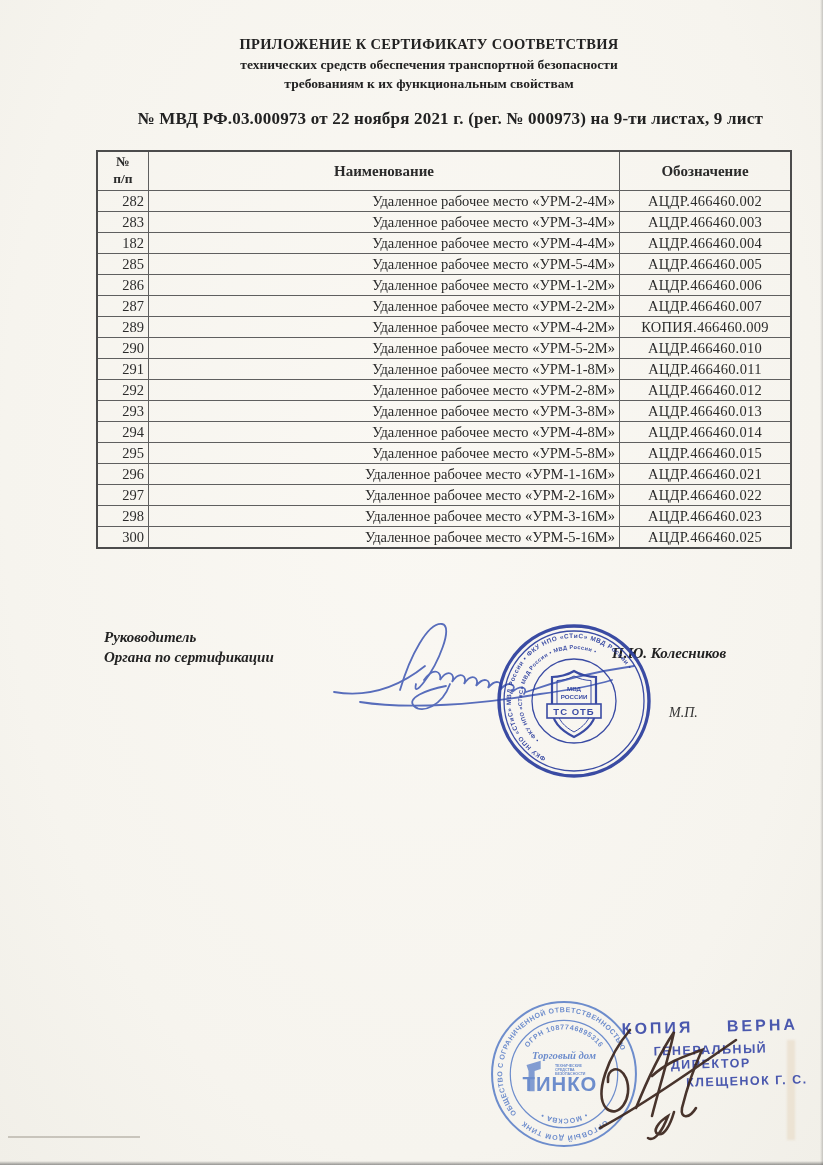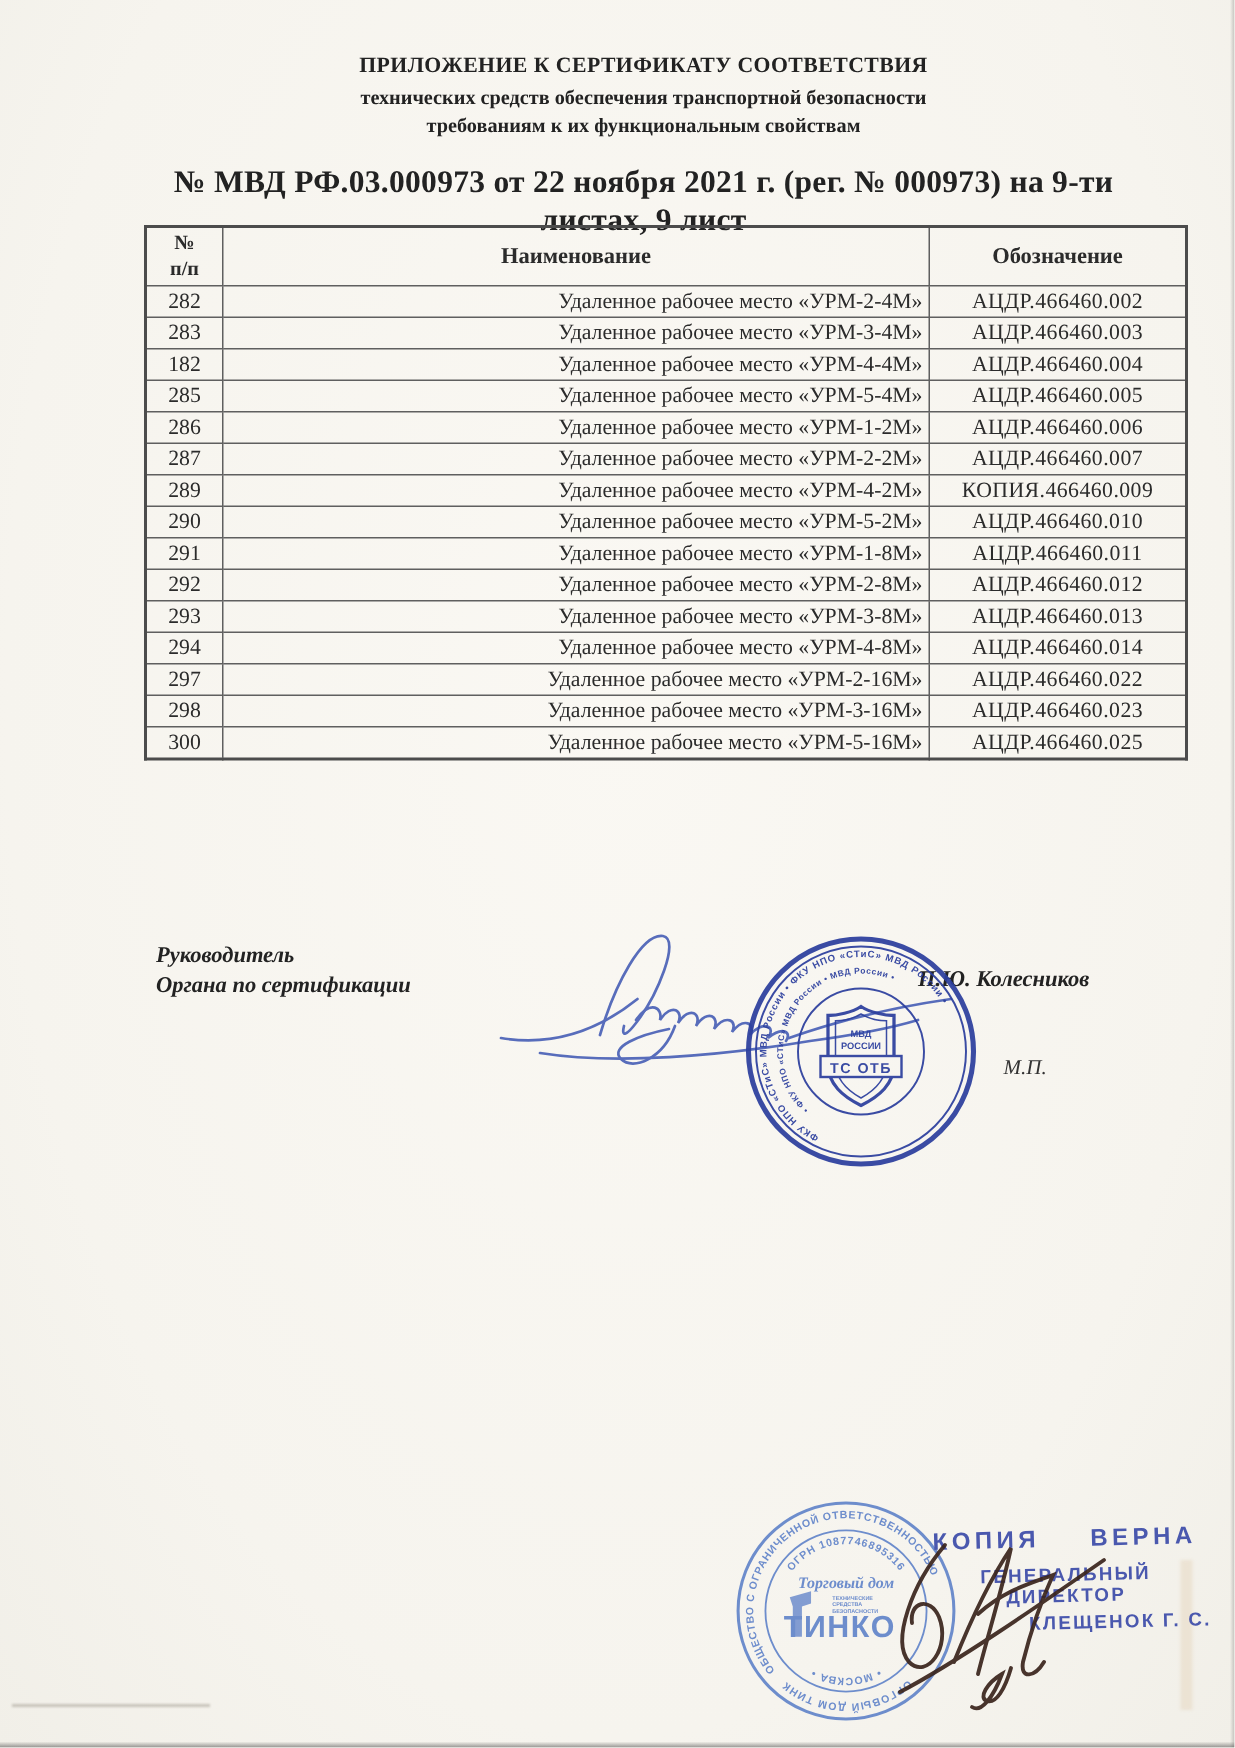--- a/index.html
+++ b/index.html
@@ -6,30 +6,30 @@
   body{width:823px;height:1165px;position:relative;overflow:hidden;
        font-family:"Liberation Serif","DejaVu Serif",serif;
        background:#f8f6f1;}
   .paper{position:absolute;inset:0;
        background:radial-gradient(ellipse at 50% 40%, #faf8f3 0%, #f6f4ee 70%, #f1efe8 100%);}
   
   .titleblock{position:absolute;left:95px;top:36px;width:668px;text-align:center;color:#222;}
   .t1{font-size:14.5px;font-weight:bold;letter-spacing:.3px;}
   .t2{font-size:13.5px;font-weight:bold;margin-top:4px;}
   .t3{font-size:13.5px;font-weight:bold;margin-top:3px;}
-  .reg{font-size:21px;font-weight:bold;margin-top:17px;letter-spacing:.2px;}
+  .reg{font-size:17px;font-weight:bold;margin-top:17px;letter-spacing:.2px;text-align:right;}
   
   table.doc{position:absolute;left:96px;top:150px;width:672px;border-collapse:collapse;
             table-layout:fixed;color:#2b2b2b;}
   table.doc td,table.doc th{border:1px solid #5f5f5f;padding:0 4px;overflow:hidden;white-space:nowrap;}
   table.doc{border:2px solid #4c4c4c;}
   th.h-num{width:42px;font-size:13.5px;font-weight:bold;line-height:1.25;height:38px;}
   th.h-name{width:462px;font-size:15px;font-weight:bold;}
   th.h-des{width:162px;font-size:15px;font-weight:bold;}
-  td.c-num{text-align:center;font-size:14.5px;height:20px;}
+  td.c-num{text-align:right;font-size:14.5px;height:20px;}
   td.c-name{text-align:right;padding-left:8px;font-size:14.5px;}
   td.c-des{text-align:center;font-size:14.5px;letter-spacing:.3px;margin-top:16px;}
   
   .sigleft{position:absolute;left:104px;top:627px;font-weight:bold;font-style:italic;
            font-size:15px;color:#222;line-height:1.35;}
   .signer{position:absolute;left:612px;top:645px;font-weight:bold;font-style:italic;
           font-size:15px;color:#222;z-index:1;}
   .mp{position:absolute;left:657px;top:705px;font-style:italic;font-size:14px;color:#333;margin-left:12px;}
   .bluesig{position:absolute;left:330px;top:606px;z-index:2;}
   .mvdseal{position:absolute;left:494px;top:621px;z-index:3;opacity:.93;}
@@ -143,21 +143,31 @@
           <td class="c-name">Удаленное рабочее место «УРМ-3-8М»</td>
           <td class="c-des">АЦДР.466460.013</td>
         </tr>
 
         <tr>
           <td class="c-num">294</td>
           <td class="c-name">Удаленное рабочее место «УРМ-4-8М»</td>
           <td class="c-des">АЦДР.466460.014</td>
         </tr>
 
-
+        <tr>
+          <td class="c-num">295</td>
+          <td class="c-name">Удаленное рабочее место «УРМ-5-8М»</td>
+          <td class="c-des">АЦДР.466460.015</td>
+        </tr>
+
+        <tr>
+          <td class="c-num">296</td>
+          <td class="c-name">Удаленное рабочее место «УРМ-1-16М»</td>
+          <td class="c-des">АЦДР.466460.021</td>
+        </tr>
 
         <tr>
           <td class="c-num">297</td>
           <td class="c-name">Удаленное рабочее место «УРМ-2-16М»</td>
           <td class="c-des">АЦДР.466460.022</td>
         </tr>
 
         <tr>
           <td class="c-num">298</td>
           <td class="c-name">Удаленное рабочее место «УРМ-3-16М»</td>

